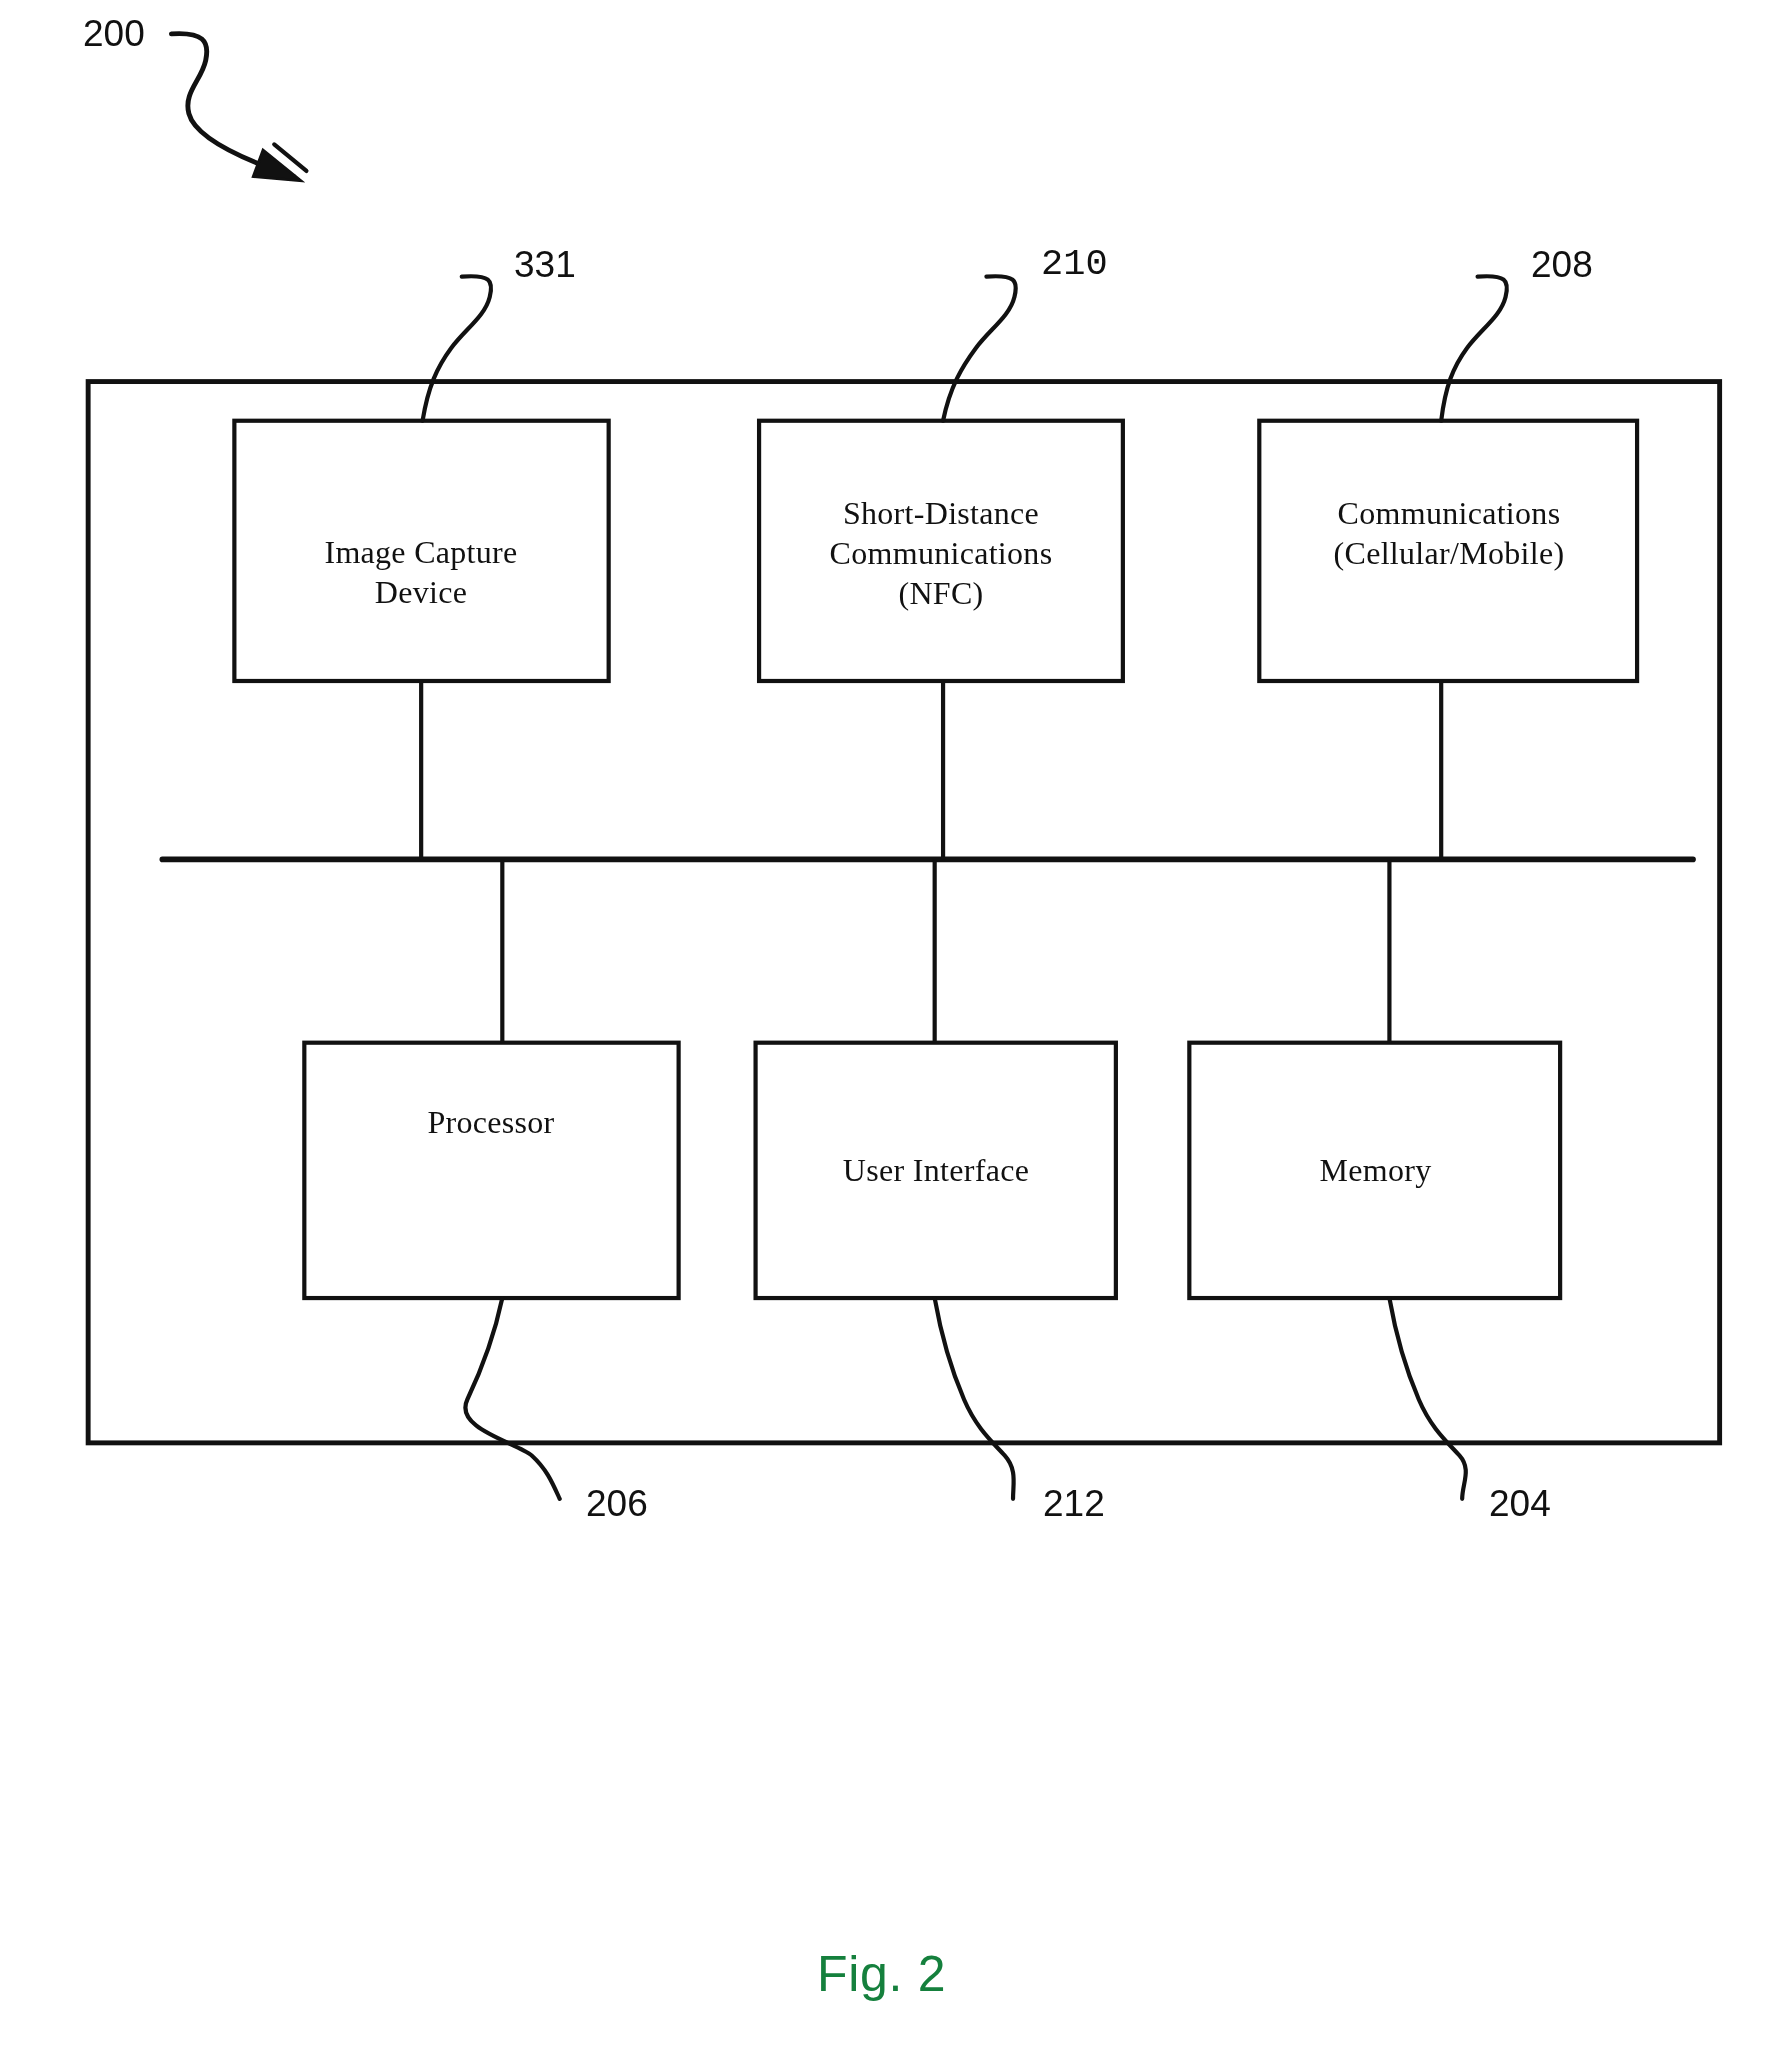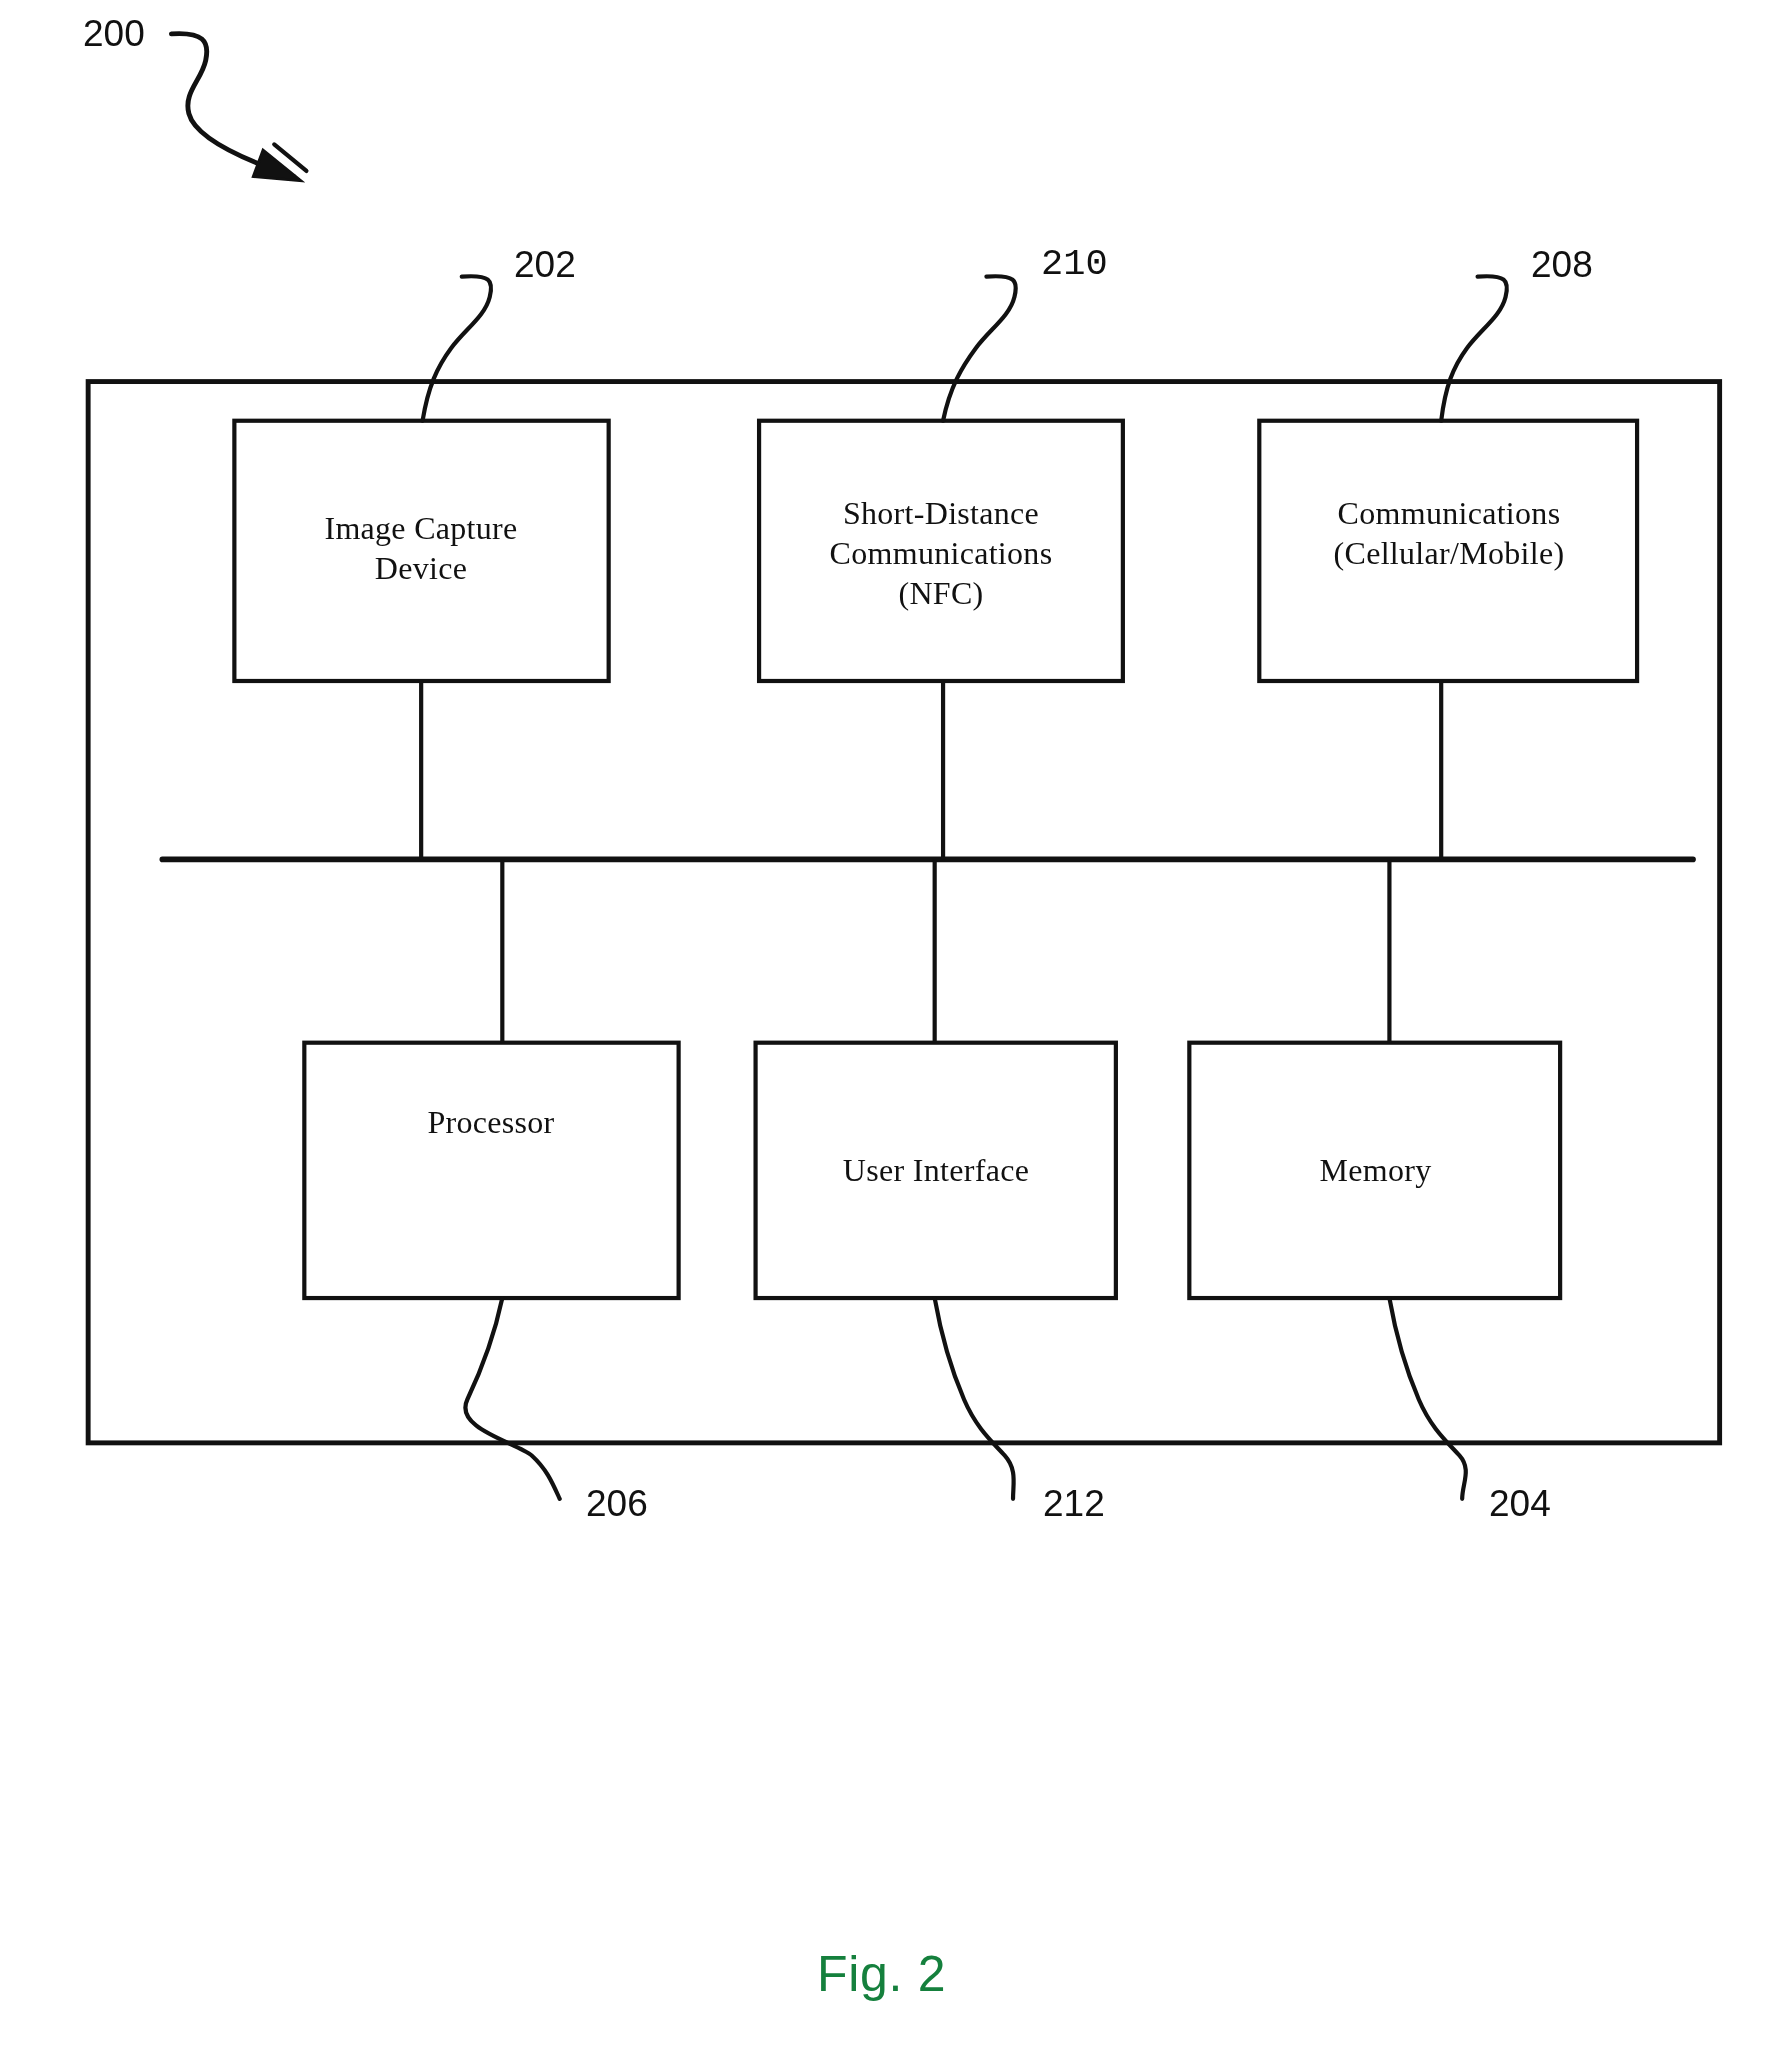--- a/index.html
+++ b/index.html
@@ -93,21 +93,21 @@
     <path d="M 660 395 C 700 392 706 400 700 424 C 693 452 665 470 645 497 C 625 524 612 552 604 601" fill="none" stroke="#111111" stroke-width="6" stroke-linecap="round"></path>
     <path d="M 1410 395 C 1450 392 1456 400 1450 424 C 1443 452 1415 470 1395 497 C 1375 524 1358 552 1348 601" fill="none" stroke="#111111" stroke-width="6" stroke-linecap="round"></path>
     <path d="M 2112 395 C 2152 392 2158 400 2152 424 C 2145 452 2117 470 2097 497 C 2077 524 2066 552 2060 601" fill="none" stroke="#111111" stroke-width="6" stroke-linecap="round"></path>
 
     <path d="M 718 1855 C 706 1912 688 1958 668 2000 C 648 2042 740 2062 760 2080 C 782 2100 790 2120 800 2142" fill="none" stroke="#111111" stroke-width="6" stroke-linecap="round"></path>
     <path d="M 1336 1855 C 1346 1912 1360 1958 1378 2000 C 1396 2042 1420 2062 1436 2080 C 1454 2100 1448 2120 1448 2142" fill="none" stroke="#111111" stroke-width="6" stroke-linecap="round"></path>
     <path d="M 1986 1855 C 1996 1912 2010 1958 2028 2000 C 2046 2042 2070 2062 2086 2080 C 2104 2100 2090 2120 2090 2142" fill="none" stroke="#111111" stroke-width="6" stroke-linecap="round"></path>
 
   </svg>
 
-  <div class="blk-label" style="left:234px; top:508px; width:374px;">
+  <div class="blk-label" style="left:234px; top:532px; width:374px;">
     <div>Image Capture</div>
     <div>Device</div>
   </div>
 
   <div class="blk-label" style="left:759px; top:493px; width:364px;">
     <div>Short-Distance</div>
     <div>Communications</div>
     <div>(NFC)</div>
   </div>
 
@@ -123,21 +123,21 @@
   <div class="blk-label" style="left:756px; top:1150px; width:360px;">
     <div>User Interface</div>
   </div>
 
   <div class="blk-label" style="left:1190px; top:1150px; width:371px;">
     <div>Memory</div>
   </div>
 
   <div class="ref-num" style="left:83px; top:15.4px;">200</div>
 
-  <div class="ref-num" style="left:514px; top:246px;">202</div>
+  <div class="ref-num" style="left:514px; top:246px;">331</div>
   <div class="ref-num" style="left:1041px; top:246px;font-family:Liberation Mono, monospace;">210</div>
   <div class="ref-num" style="left:1531px; top:246px;text-align:right;">208</div>
 
   <div class="ref-num" style="left:586px; top:1485px;">206</div>
   <div class="ref-num" style="left:1043px; top:1485px;">212</div>
   <div class="ref-num" style="left:1489px; top:1485px;">204</div>
 
   <div class="fig-caption" style="left:817px; top:1949px;">Fig. 2</div>
 
 </div>

